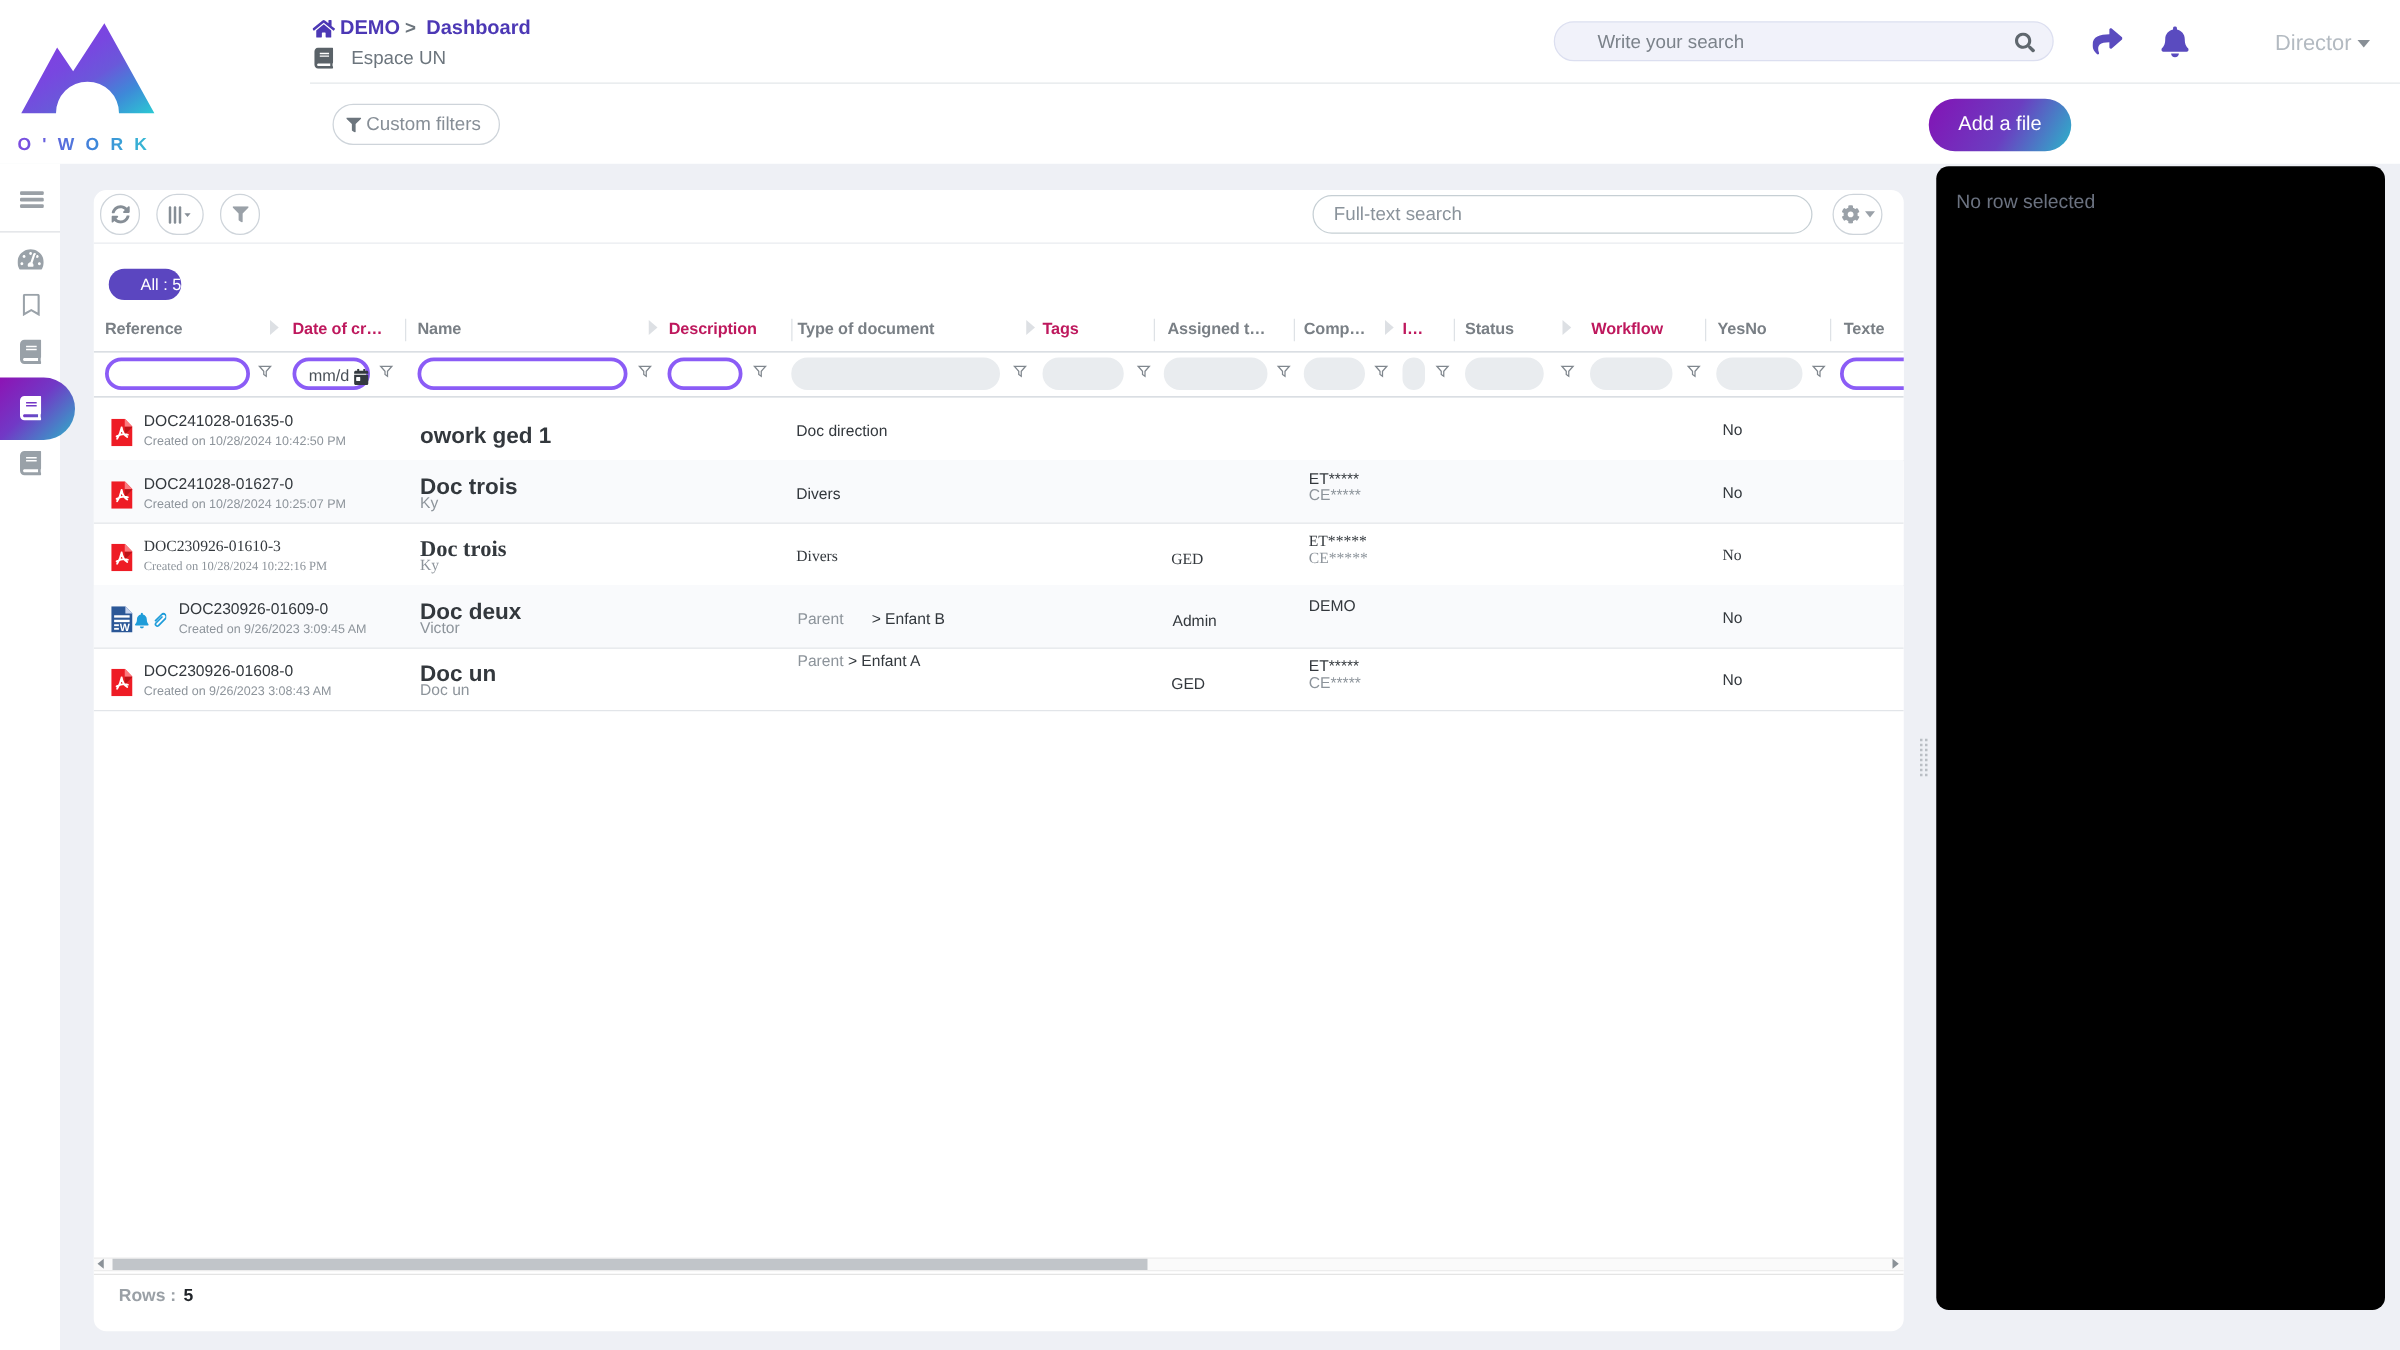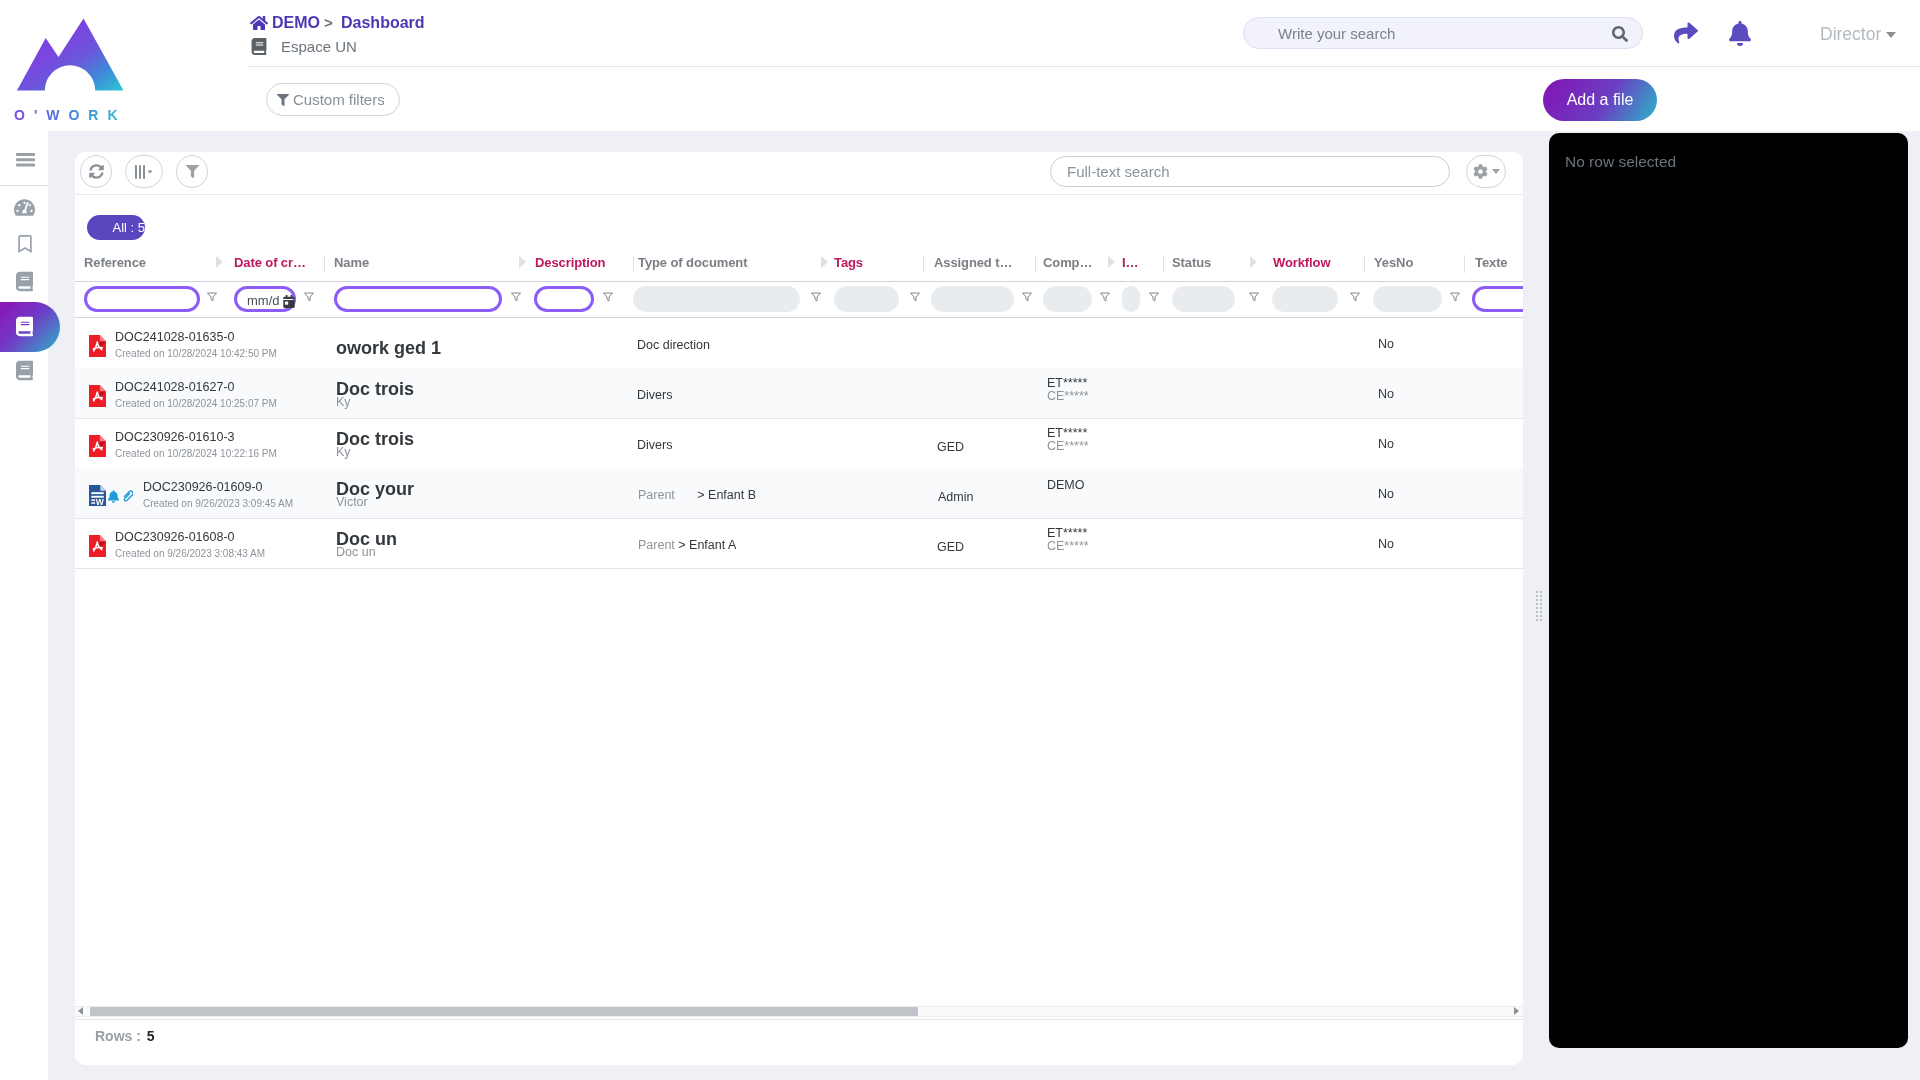--- a/index.html
+++ b/index.html
@@ -257,21 +257,21 @@
     <div class="c1" style="left:40px;top:12px;">DOC241028-01627-0</div>
     <div class="c2" style="left:40px;top:30px;">Created on 10/28/2024 10:25:07 PM</div>
     <div class="cn" style="left:261px;top:11px;">Doc trois</div>
     <div class="cs" style="left:261px;top:27px;">Ky</div>
     <div class="c1" style="left:562px;top:20px;">Divers</div>
     <div class="c1" style="left:972px;top:8px;">ET*****</div>
     <div class="cs" style="left:972px;top:21px;">CE*****</div>
     <div class="c1" style="left:1303px;top:19px;">No</div>
   </div>
   <div class="rowline" style="top:266px;"></div>
-  <div class="row" style="top:266px;">
+  <div class="row" style="top:266px;font-family:Liberation Serif, serif;">
     <svg class="abs" style="left:14px;top:17px;" width="17" height="22" viewBox="0 0 17 22">
         <path d="M0 0 H10.8 L17 6.4 V22 H0 Z" fill="#ee1c25"></path>
         <path d="M10.8 0 L17 6.4 H10.8 Z" fill="#fb7a7f"></path>
         <path d="M10.8 6.4 H17 L10.8 13 Z" fill="#bc1218"></path>
         <path d="M8.3 7 C7.7 10 6.4 13.6 4.7 16 M8.3 7 C8.8 10.2 10.6 13.2 12.8 14.6 M4.3 14 C7.5 12.4 11.3 12 13.3 12.8" stroke="#fff" stroke-width="1.5" fill="none" stroke-linecap="round"></path>
       </svg>
     <div class="c1" style="left:40px;top:12px;">DOC230926-01610-3</div>
     <div class="c2" style="left:40px;top:30px;">Created on 10/28/2024 10:22:16 PM</div>
     <div class="cn" style="left:261px;top:11px;">Doc trois</div>
     <div class="cs" style="left:261px;top:27px;">Ky</div>
@@ -293,40 +293,40 @@
         <text x="6.8" y="19.8" font-size="8.5" font-weight="bold" fill="#fff" font-family="Liberation Sans, sans-serif">W</text>
       </svg>
     <svg class="abs" style="left:33px;top:22px;" width="11" height="13" viewBox="0 0 448 512">
         <path fill="#1e9cd9" d="M224 512c35.32 0 63.97-28.65 63.97-64H160.03c0 35.35 28.65 64 63.97 64zm215.39-149.71c-19.32-20.76-55.47-51.99-55.47-154.29 0-77.7-54.48-139.9-127.94-155.16V32c0-17.67-14.32-32-31.98-32s-31.98 14.33-31.98 32v20.84C118.56 68.1 64.08 130.3 64.08 208c0 102.3-36.15 133.53-55.47 154.29-6 6.45-8.66 14.16-8.61 21.71.11 16.4 12.98 32 32.1 32h383.8c19.12 0 32-15.6 32.1-32 .05-7.55-2.61-15.27-8.61-21.71z"></path>
       </svg>
     <svg class="abs" style="left:46px;top:21px;" width="12" height="14" viewBox="0 0 14 16">
         <path d="M4 8.6 L9.5 3.1 a2.6 2.6 0 0 1 3.7 3.7 L6.8 13.2 a1.7 1.7 0 0 1 -2.4 -2.4 L10 5.2" fill="none" stroke="#1e9cd9" stroke-width="1.6" stroke-linecap="round"></path>
       </svg>
     <div class="c1" style="left:68px;top:12px;">DOC230926-01609-0</div>
     <div class="c2" style="left:68px;top:30px;">Created on 9/26/2023 3:09:45 AM</div>
-    <div class="cn" style="left:261px;top:11px;">Doc your</div>
+    <div class="cn" style="left:261px;top:11px;">Doc deux</div>
     <div class="cs" style="left:261px;top:27px;">Victor</div>
     <div class="cs" style="left:563px;top:20px;">Parent <span style="color:#33383d;margin-left:19px;">&gt; Enfant B</span></div>
     <div class="c1" style="left:863px;top:22px;">Admin</div>
     <div class="c1" style="left:972px;top:10px;">DEMO</div>
     <div class="c1" style="left:1303px;top:19px;">No</div>
   </div>
   <div class="rowline" style="top:366px;"></div>
   <div class="row" style="top:366px;">
     <svg class="abs" style="left:14px;top:17px;" width="17" height="22" viewBox="0 0 17 22">
         <path d="M0 0 H10.8 L17 6.4 V22 H0 Z" fill="#ee1c25"></path>
         <path d="M10.8 0 L17 6.4 H10.8 Z" fill="#fb7a7f"></path>
         <path d="M10.8 6.4 H17 L10.8 13 Z" fill="#bc1218"></path>
         <path d="M8.3 7 C7.7 10 6.4 13.6 4.7 16 M8.3 7 C8.8 10.2 10.6 13.2 12.8 14.6 M4.3 14 C7.5 12.4 11.3 12 13.3 12.8" stroke="#fff" stroke-width="1.5" fill="none" stroke-linecap="round"></path>
       </svg>
     <div class="c1" style="left:40px;top:12px;">DOC230926-01608-0</div>
     <div class="c2" style="left:40px;top:30px;">Created on 9/26/2023 3:08:43 AM</div>
     <div class="cn" style="left:261px;top:11px;">Doc un</div>
     <div class="cs" style="left:261px;top:27px;">Doc un</div>
-    <div class="cs" style="left:563px;top:20px;">Parent <span style="color:#33383d;">&gt; Enfant A</span></div>
+    <div class="cs" style="left:563px;top:4px;">Parent <span style="color:#33383d;">&gt; Enfant A</span></div>
     <div class="c1" style="left:862px;top:22px;">GED</div>
     <div class="c1" style="left:972px;top:8px;">ET*****</div>
     <div class="cs" style="left:972px;top:21px;">CE*****</div>
     <div class="c1" style="left:1303px;top:19px;">No</div>
   </div>
   <div class="rowline" style="top:416px;"></div>
   <div id="sbtrack"></div>
   <div id="sbthumb"></div>
   <div class="abs" style="left:3px;top:855px;width:0;height:0;border-right:5px solid #8a9197;border-top:4px solid transparent;border-bottom:4px solid transparent;"></div>
   <div class="abs" style="left:1439px;top:855px;width:0;height:0;border-left:5px solid #8a9197;border-top:4px solid transparent;border-bottom:4px solid transparent;"></div>

